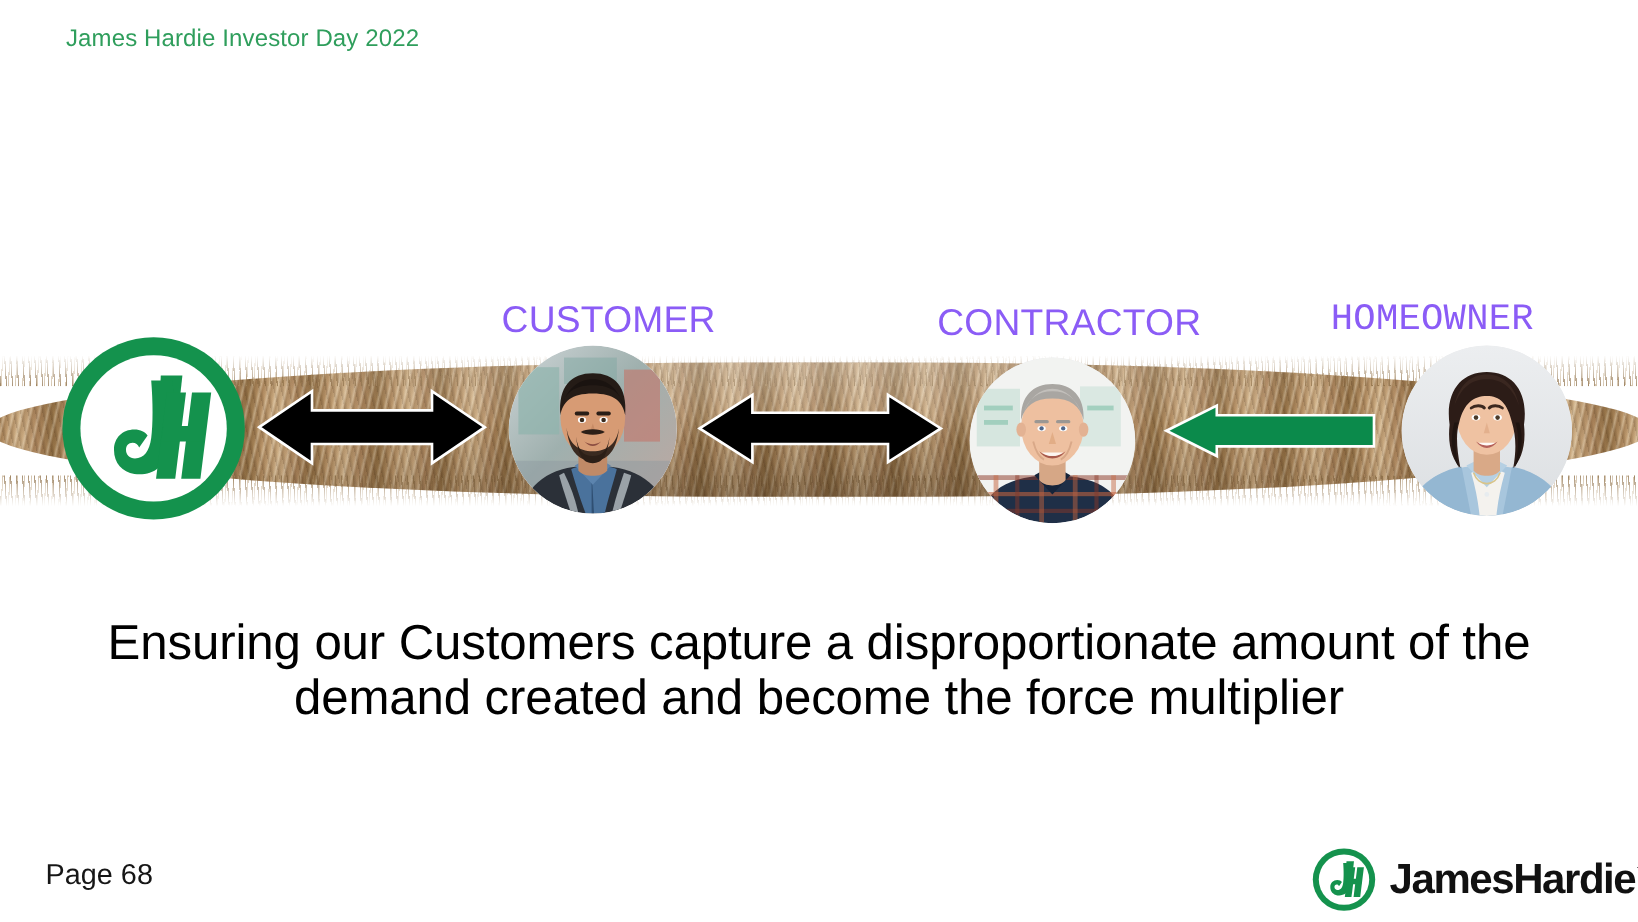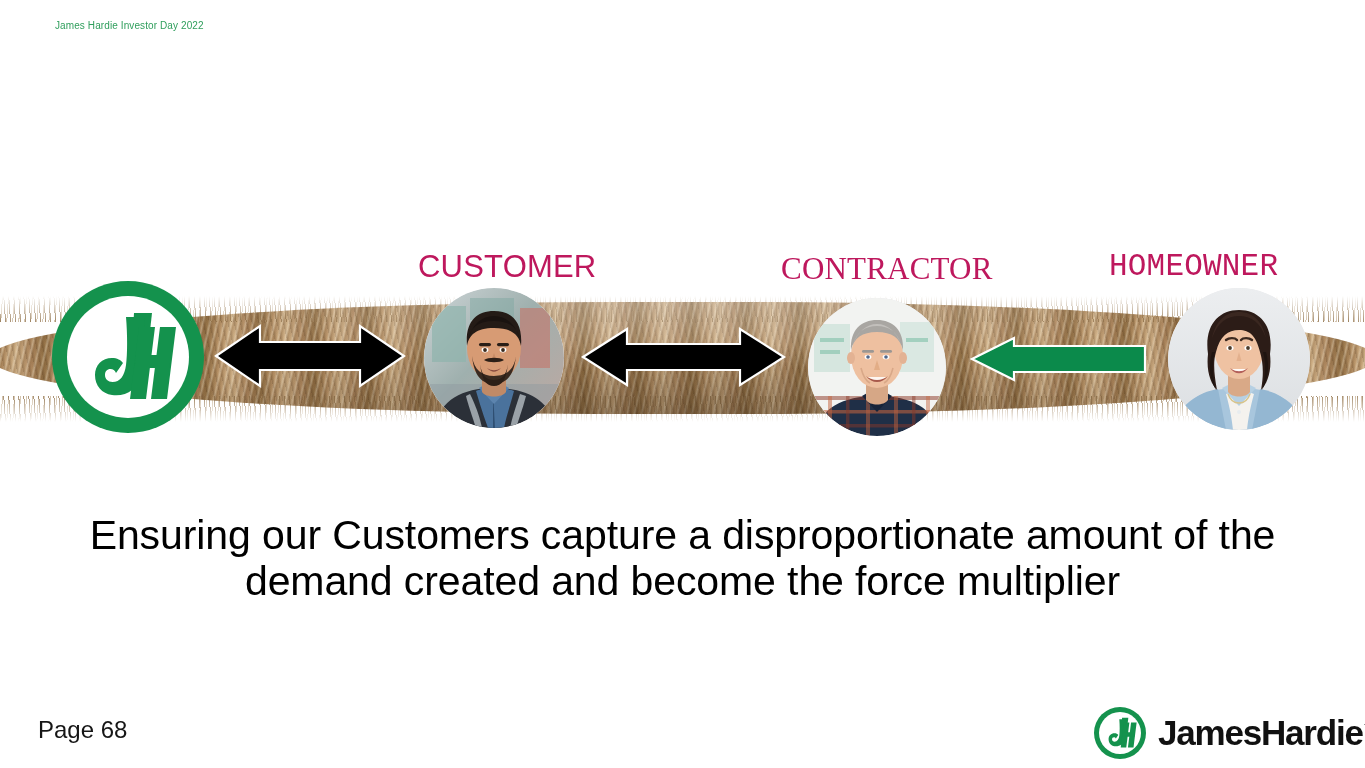--- a/index.html
+++ b/index.html
@@ -18,21 +18,21 @@
 
   
   #slide-header {
     position: absolute;
     left: 55px;
     top: 20px;
     width: 1200px;
   }
   #eyebrow {
     font-family: "Liberation Sans", sans-serif;
-    font-size: 10px;
+    font-size: 20px;
     color: #2f9e5c;
     letter-spacing: 0.1px;
     line-height: 1.2;
     white-space: nowrap;
   }
   #slide-title {
     font-family: "Liberation Sans", sans-serif;
     font-size: 27px;
     font-weight: bold;
     letter-spacing: -0.2px;
@@ -139,26 +139,26 @@
     align-items: center;
     justify-content: center;
   }
   #jh-logo-mark .jh-mono svg { display: block; }
 
   
   .role-label {
     position: absolute;
     font-family: "Liberation Sans", sans-serif;
     font-size: 31px;
-    color: #be185d;
+    color: #8b5cf6;
     white-space: nowrap;
     letter-spacing: 0.2px;
   }
   #label-customer   { left: 418px;  top: 249px; }
-  #label-contractor { left: 781px;  top: 251px; font-family: Liberation Serif, serif; }
+  #label-contractor { left: 781px;  top: 251px; }
   #label-homeowner  { left: 1109px; top: 249px; font-family: Liberation Mono, monospace; }
 
   
   .portrait {
     position: absolute;
     border-radius: 50%;
     overflow: hidden;
     background: #e9eaec;
   }
   #portrait-customer   { left: 424px;  top: 288px; width: 140px; height: 140px; }

